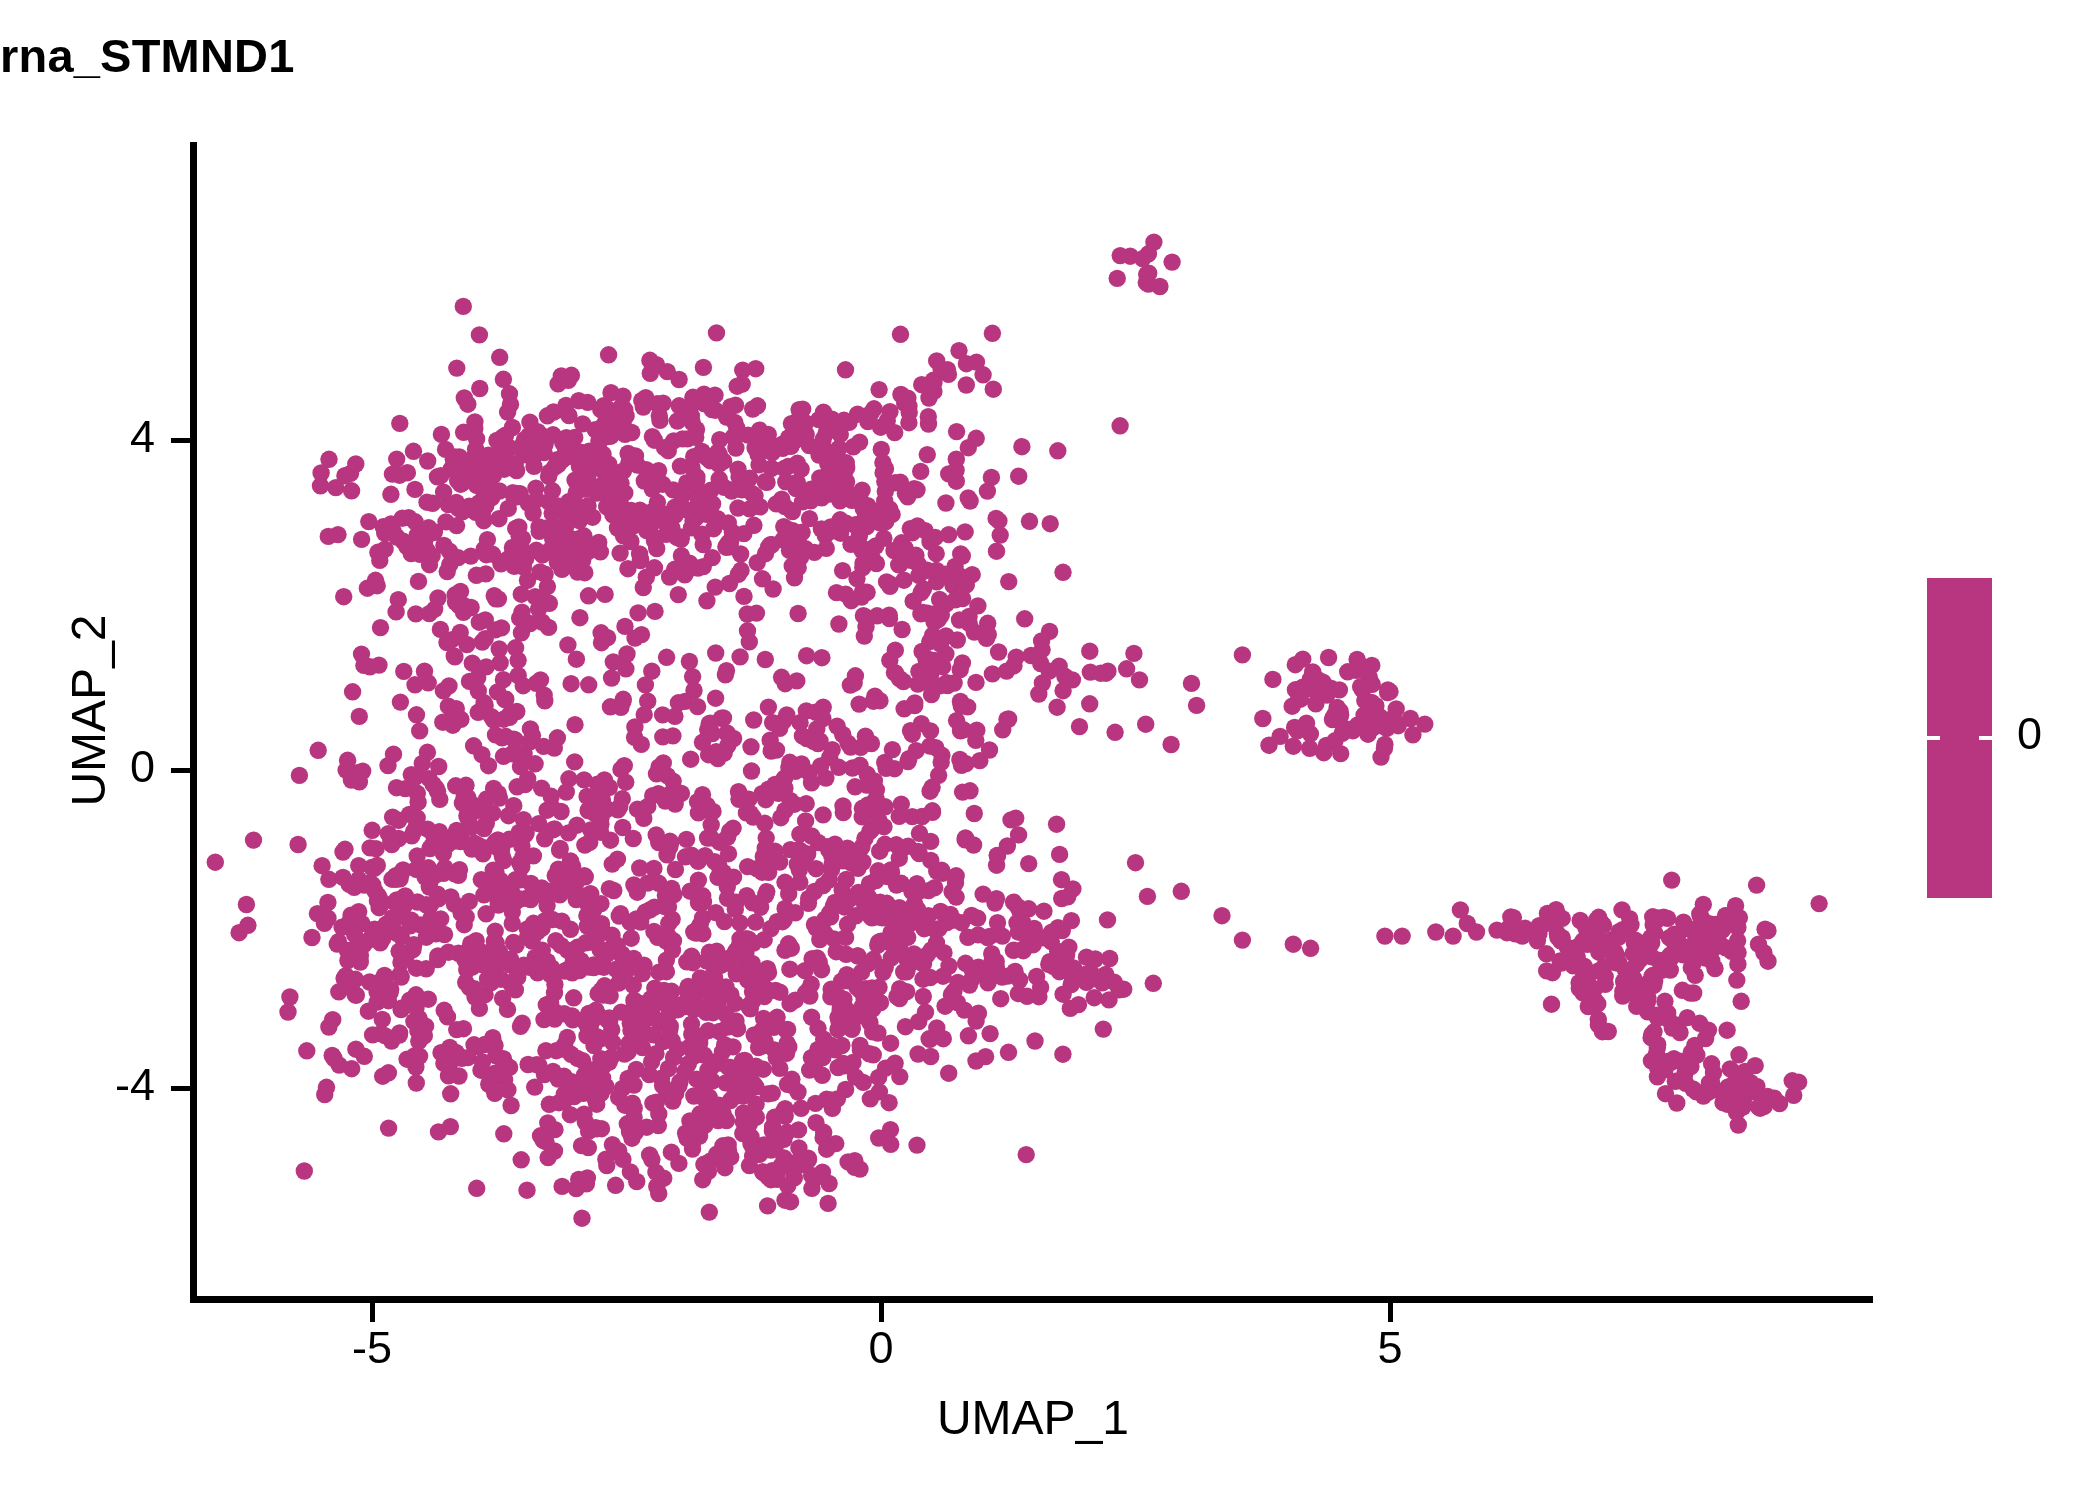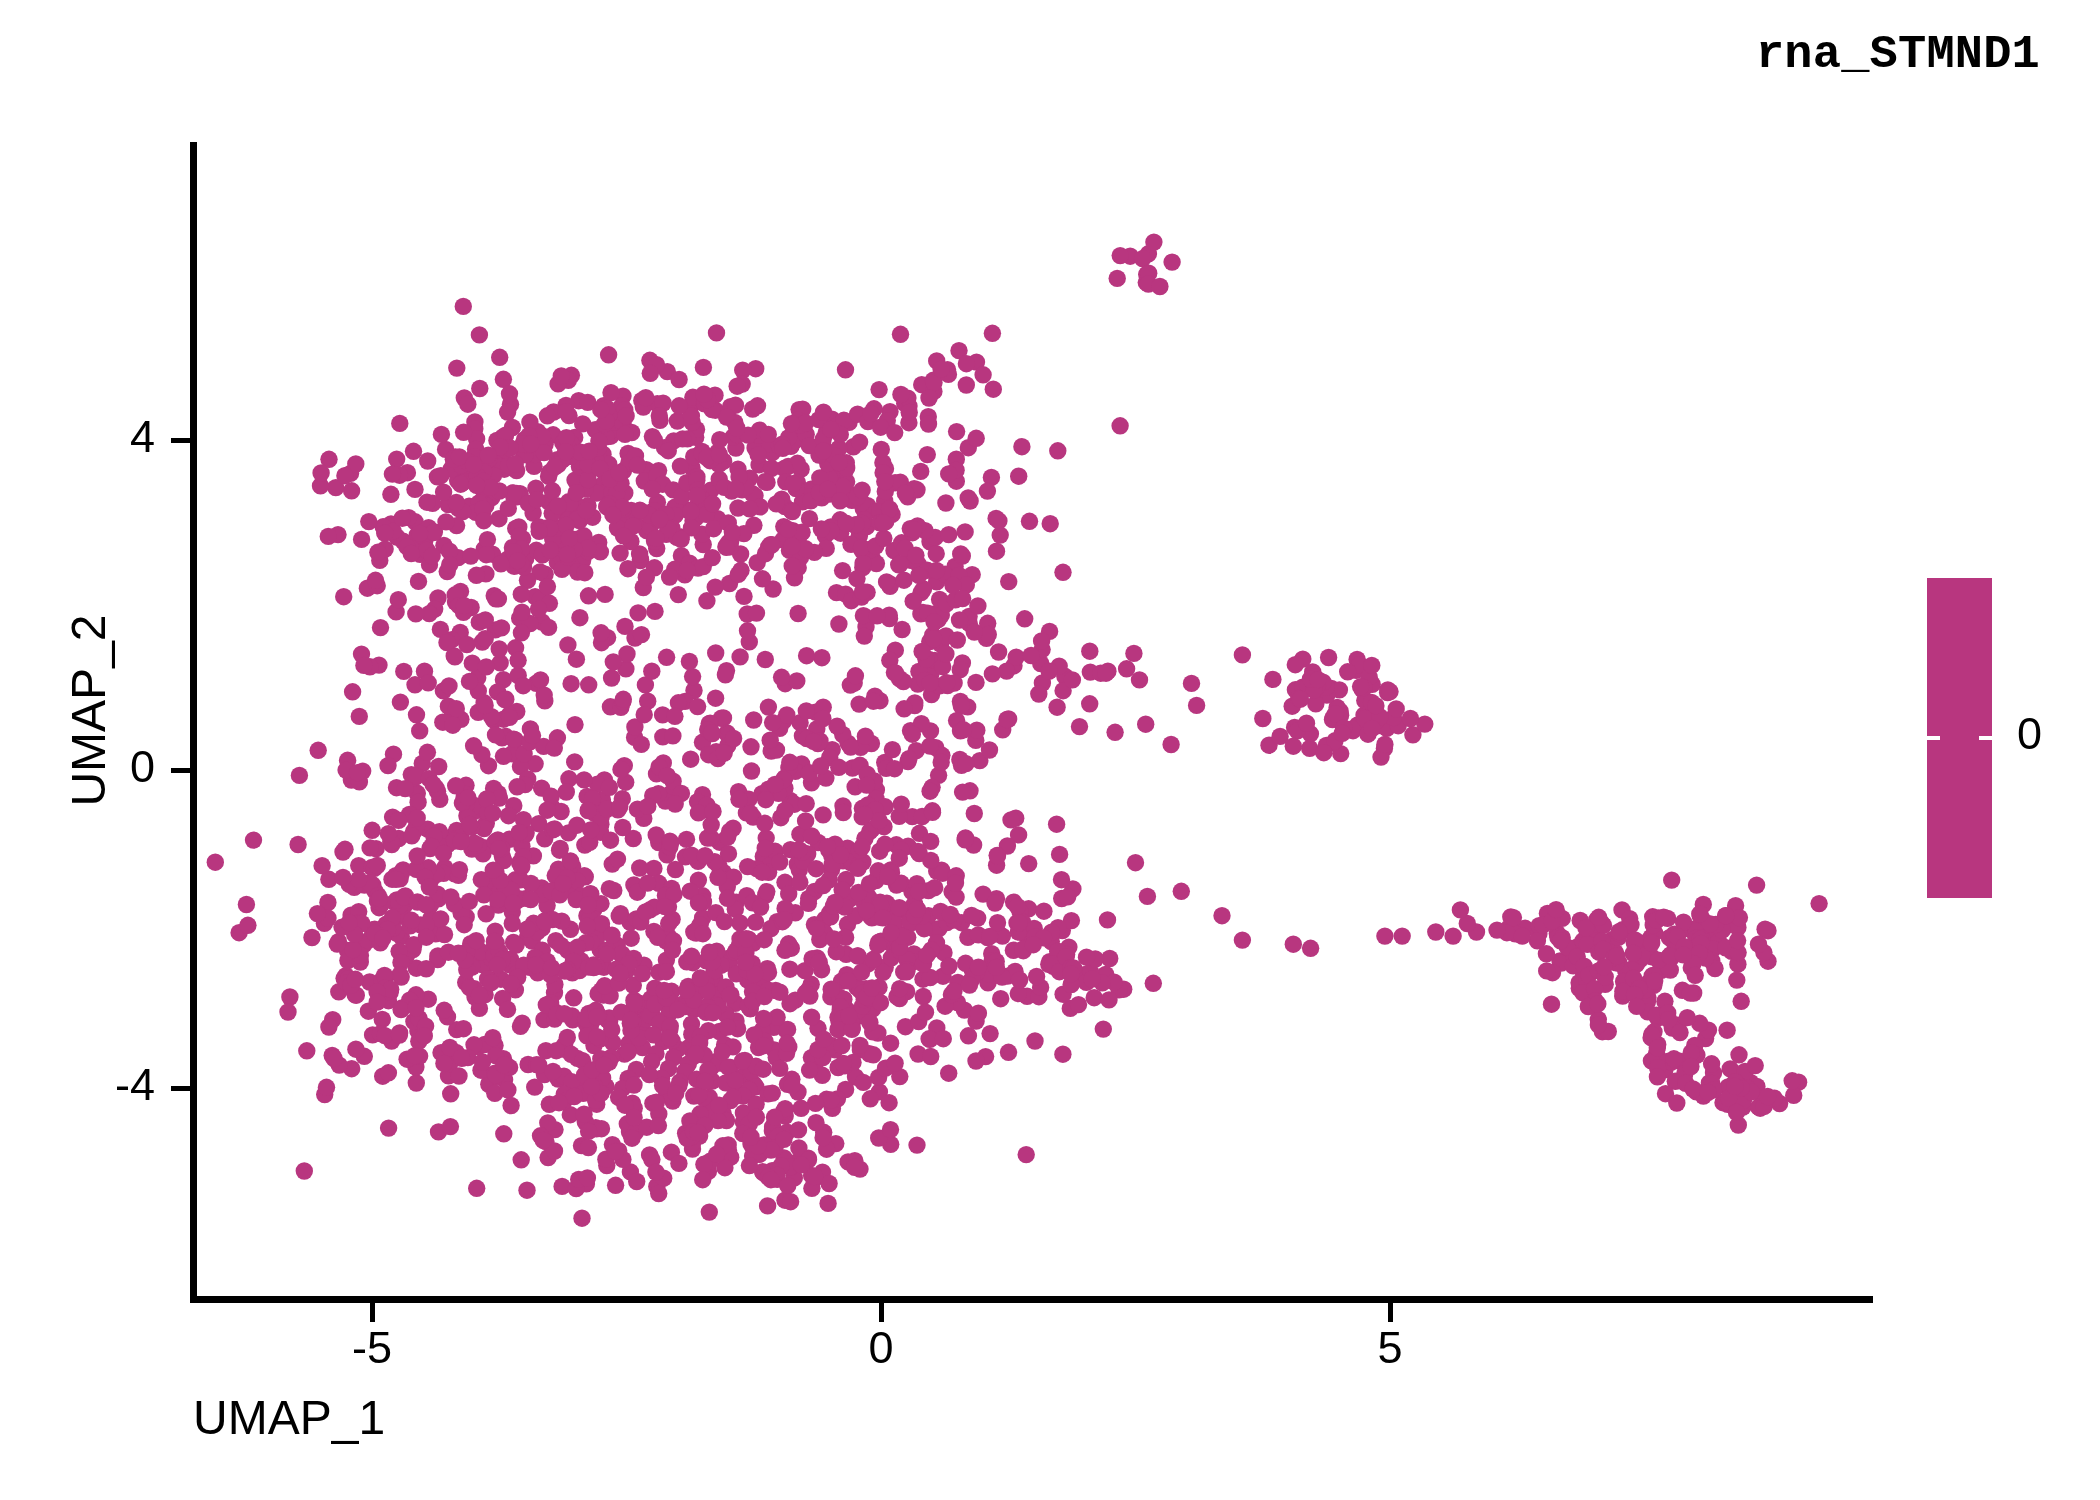--- a/index.html
+++ b/index.html
@@ -1,35 +1,35 @@
 <!DOCTYPE html>
 <html><head>
 <meta charset="utf-8">
 <style>
   html,body{margin:0;padding:0;background:#ffffff;}
   body{width:2100px;height:1500px;overflow:hidden;
        font-family:"Liberation Sans","DejaVu Sans",sans-serif;}
   #stage{position:relative;width:2100px;height:1500px;background:#ffffff;}
 
   #plot-title{
-    position:absolute;left:0;top:28px;width:2040px;text-align:right;
-    font-size:47px;font-weight:bold;color:#000000;letter-spacing:0.2px;font-family:Liberation Mono, monospace;
+    position:absolute;left:0;top:28px;width:2040px;text-align:left;
+    font-size:47px;font-weight:bold;color:#000000;letter-spacing:0.2px;
   }
 
   #axis-x{position:absolute;left:193px;top:1296px;width:1680px;height:7px;background:#000;}
   #axis-y{position:absolute;left:190px;top:142px;width:7px;height:1161px;background:#000;}
 
   .xtick{position:absolute;width:5px;height:19px;background:#000;top:1303px;}
   .xticklabel{position:absolute;top:1322px;width:120px;text-align:center;
               font-size:45px;color:#000;}
   .ytick{position:absolute;height:5px;width:19px;background:#000;left:171px;}
   .yticklabel{position:absolute;left:0px;width:155px;text-align:right;
               font-size:45px;color:#000;}
 
-  #xlabel{position:absolute;left:193px;top:1390px;width:1680px;
+  #xlabel{position:absolute;left:193px;top:1390px;width:1680px;text-align:center;
           font-size:48px;color:#000;}
   #ylabel{position:absolute;left:-232px;top:683px;width:640px;text-align:center;
           font-size:48px;color:#000;transform:rotate(-90deg);transform-origin:50% 50%;}
 
   #scatter-layer{position:absolute;left:0;top:0;width:2100px;height:1500px;}
 
   #colorbar-group{position:absolute;left:1927px;top:578px;width:160px;height:320px;}
   #colorbar-bar{position:absolute;left:0;top:0;width:65px;height:320px;}
   .cb-tick{position:absolute;height:4px;width:13px;background:#ffffff;top:158px;}
   #cb-tick-left{left:0px;}

